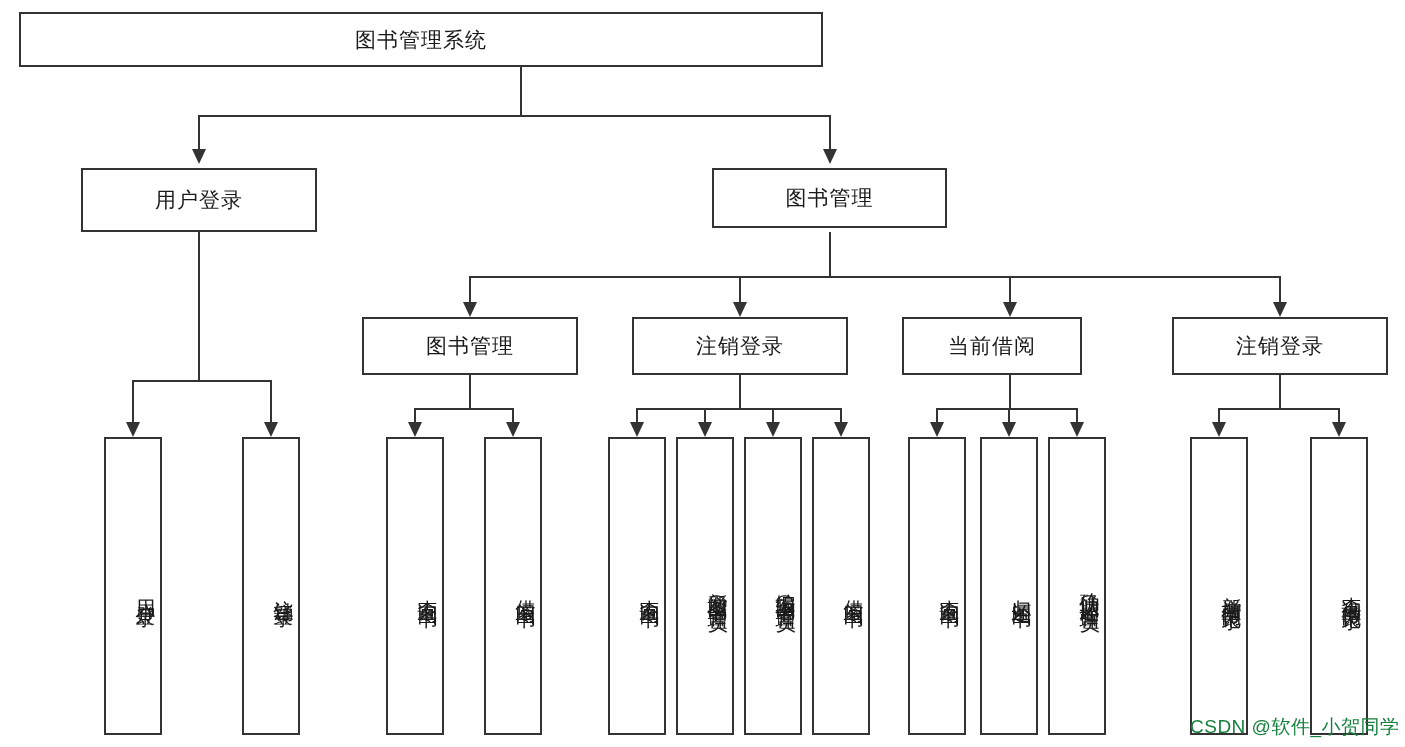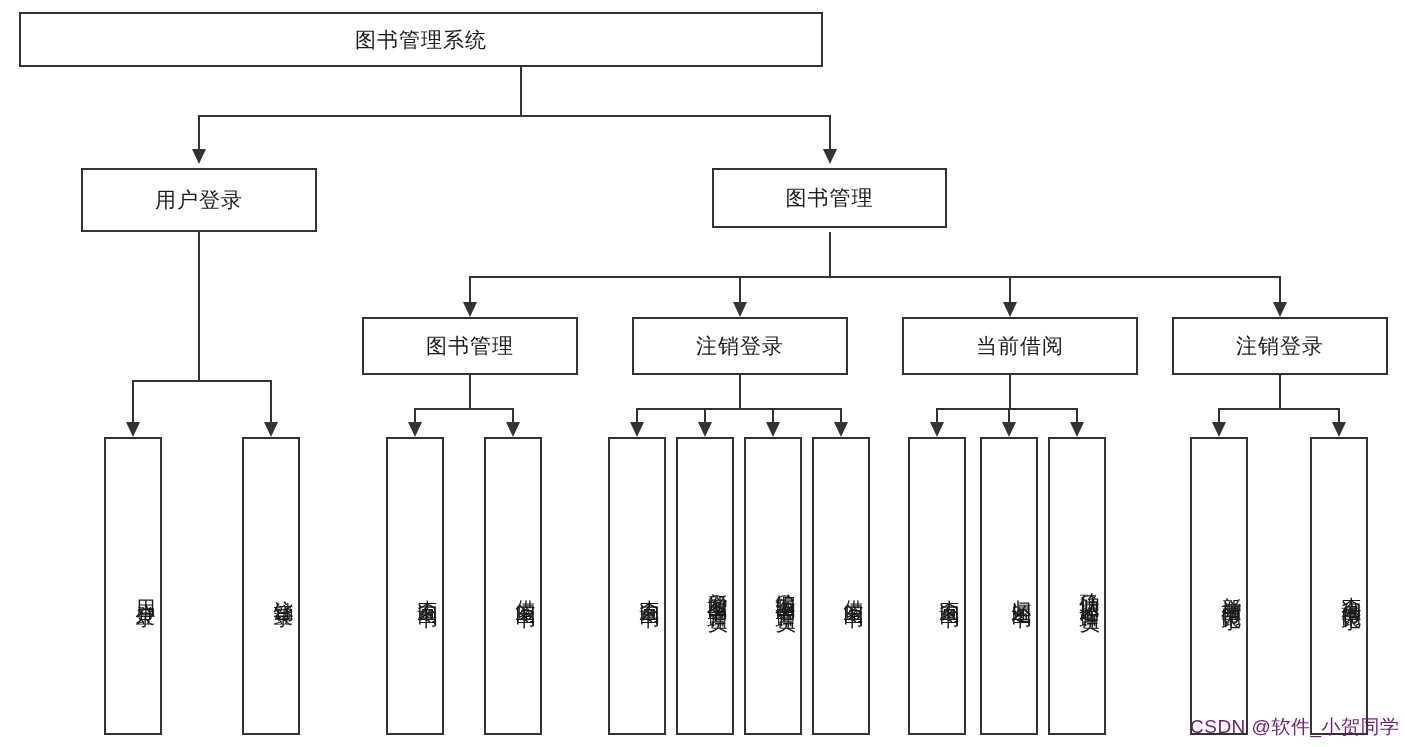--- a/index.html
+++ b/index.html
@@ -54,21 +54,21 @@
   .arrow {
     position: absolute;
     width: 0;
     height: 0;
     border-left: 7px solid transparent;
     border-right: 7px solid transparent;
     border-top: 15px solid #333333;
   }
   .watermark {
     position: absolute;
-    color: #701a75;
+    color: #15803d;
     font-size: 19px;
     white-space: nowrap;
     letter-spacing: 0.5px;
   }
 </style>
 </head>
 <body>
 
 <div id="canvas">
 
@@ -100,21 +100,21 @@
   <div class="arrow" style="left:733px; top:302px;"></div>
   <div class="edge-v" style="left:1009px; top:276px; height:26px;"></div>
   <div class="arrow" style="left:1003px; top:302px;"></div>
   <div class="edge-v" style="left:1279px; top:276px; height:26px;"></div>
   <div class="arrow" style="left:1273px; top:302px;"></div>
 
   <div class="node horiz" style="left:362px; top:317px; width:216px; height:58px;">图书管理</div>
 
   <div class="node horiz" style="left:632px; top:317px; width:216px; height:58px;">注销登录</div>
 
-  <div class="node horiz" style="left:902px; top:317px; width:236px; height:58px;">当前借阅</div>
+  <div class="node horiz" style="left:902px; top:317px; width:180px; height:58px;">当前借阅</div>
 
   <div class="node horiz" style="left:1172px; top:317px; width:216px; height:58px;">注销登录</div>
 
   <div class="edge-v" style="left:469px; top:375px; height:33px;"></div>
   <div class="edge-h" style="left:414px; top:408px; width:99px;"></div>
   <div class="edge-v" style="left:414px; top:408px; height:14px;"></div>
   <div class="arrow" style="left:408px; top:422px;"></div>
   <div class="edge-v" style="left:512px; top:408px; height:14px;"></div>
   <div class="arrow" style="left:506px; top:422px;"></div>
 

